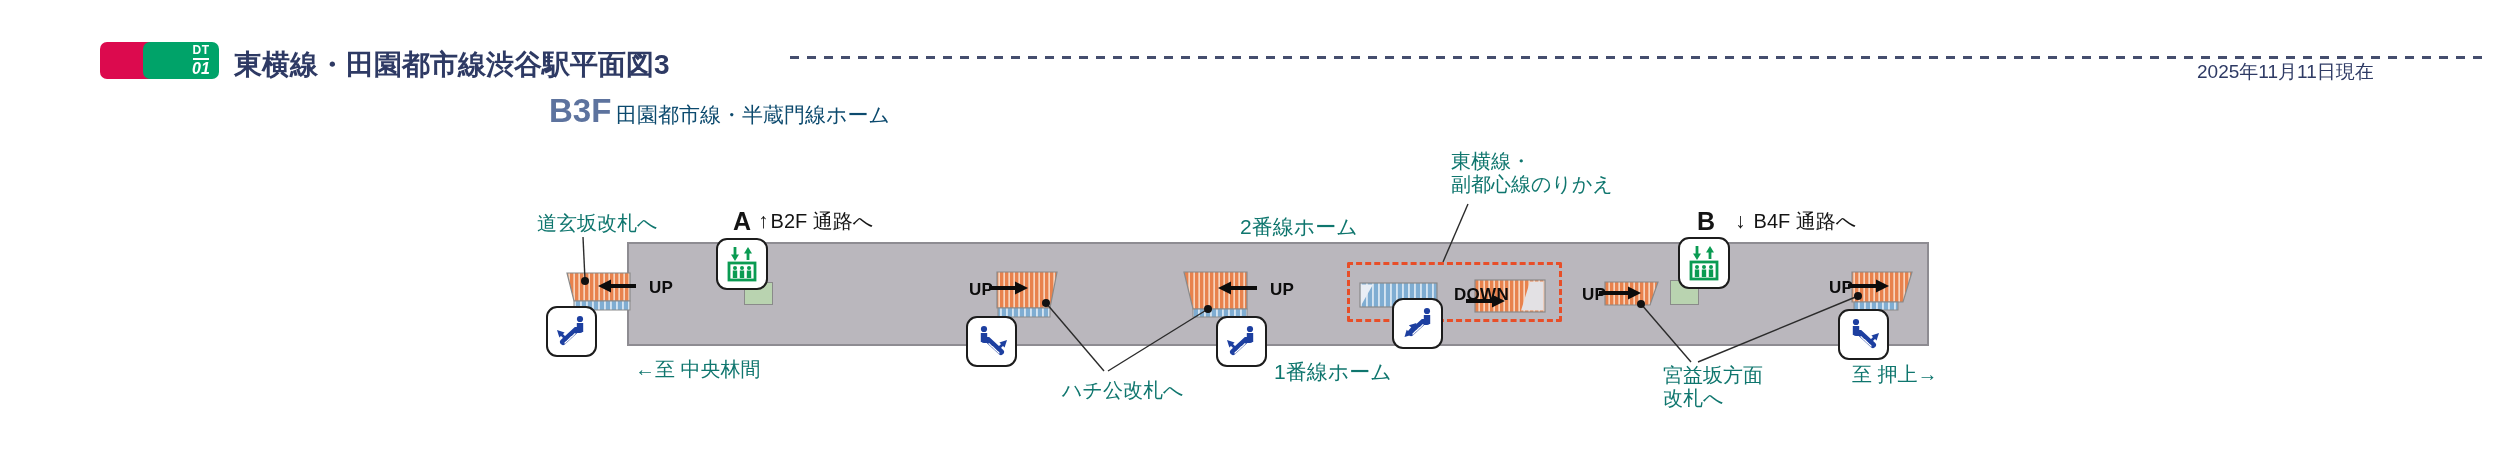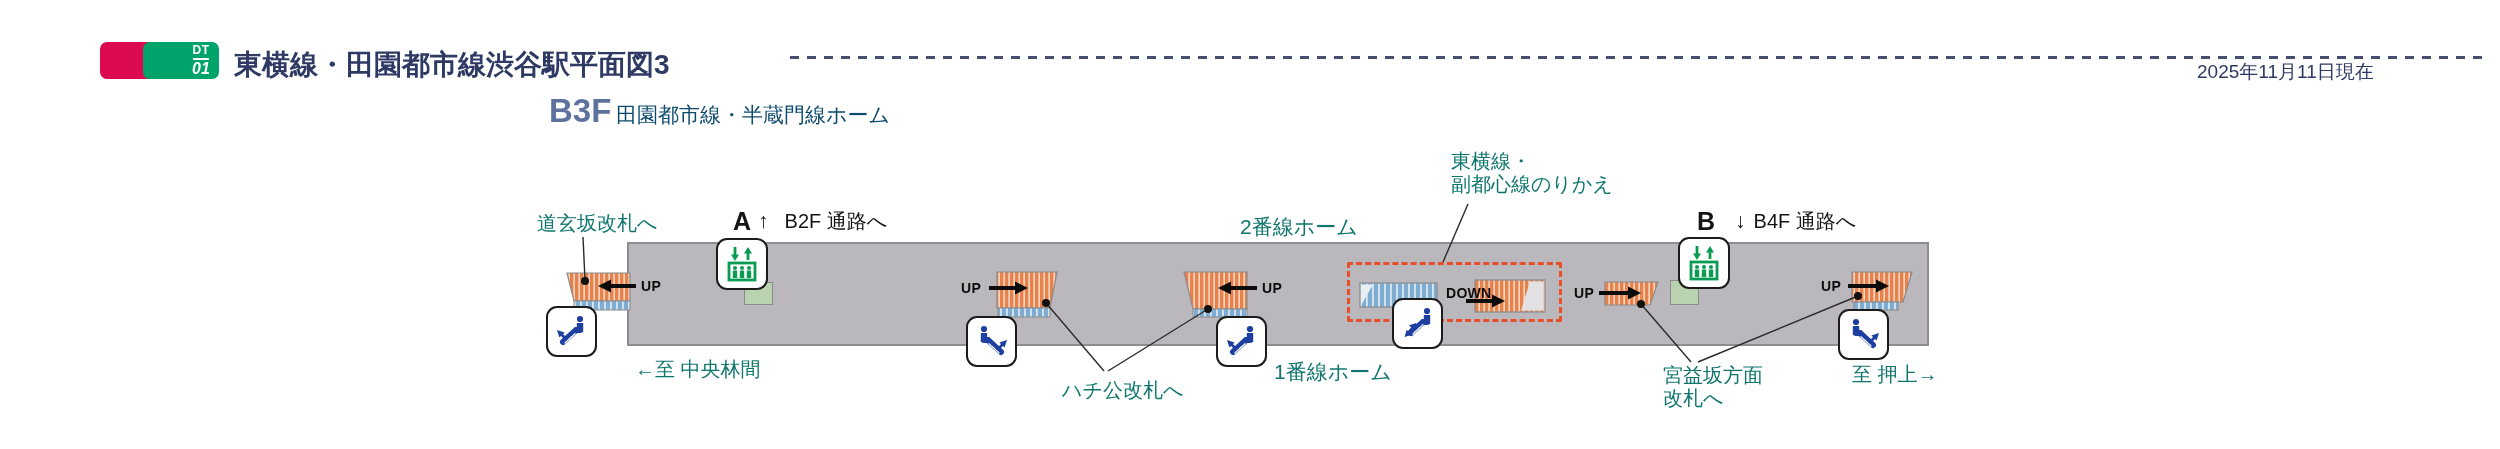--- a/index.html
+++ b/index.html
@@ -13,21 +13,21 @@
   .badge .rule{width:16px;height:2px;background:#fff;margin:1.5px 0;}
   .badge .num{font-size:16px;font-style:italic;}
   .hdr-title{font-size:28px;font-weight:bold;color:#2e3a64;white-space:nowrap;margin-left:40px;}
   .hdr-rule{height:3px;background:repeating-linear-gradient(90deg,#454e6e 0 9px,transparent 9px 17px);}
   .hdr-date{font-size:19px;color:#2e3a64;white-space:nowrap;}
   
   .floor-level{font-size:33px;font-weight:bold;color:#5d739e;}
   .floor-name{font-size:21px;color:#0c4a6e;white-space:nowrap;}
   
   .lbl{font-size:20px;color:#0f766e;white-space:nowrap;line-height:23px;}
-  .up{font-size:14px;font-weight:800;color:#0c0c0c;letter-spacing:.3px;white-space:nowrap;}
+  .up{font-size:17px;font-weight:800;color:#0c0c0c;letter-spacing:.3px;white-space:nowrap;margin-left:8px;}
   .passage{display:flex;align-items:flex-end;white-space:nowrap;}
   .passage .letter{font-size:25px;font-weight:bold;line-height:22px;}
   .passage .varrow{font-size:21px;font-weight:bold;line-height:22px;}
   .passage .ptext{font-size:20px;line-height:22px;}
   
   .icon{width:51px;height:51px;background:#fff;border:2.5px solid #1c1c1c;border-radius:11px;
         box-sizing:border-box;display:flex;align-items:center;justify-content:center;}
   .icon.mirror svg{transform:scaleX(-1);}
   .green-pad{background:#b9d3b0;border:1.5px solid #8a8a8a;box-sizing:border-box;}
   .transfer-box{border:3px dashed #e84e28;box-sizing:border-box;border-radius:2px;}
@@ -231,21 +231,21 @@
       <path stroke="#1d3fa0" stroke-width="2.6" d="M15,28 L9,22"></path>
       <polygon fill="#1d3fa0" points="5,18 12.6,20.4 7.4,25.6"></polygon>
     </svg>
   </div>
 
   <div class="abs lbl" style="left:537px;top:212px;">道玄坂改札へ</div>
 
   <div class="abs passage" style="left:733px;top:210px;">
     <span class="letter">A</span>
     <span class="varrow" style="margin-left:7px;">↑</span>
-    <span class="ptext" style="margin-left:16px;">B2F 通路へ</span>
+    <span class="ptext" style="margin-left:2px;">B2F 通路へ</span>
   </div>
 
   <div class="abs passage" style="left:1697px;top:210px;">
     <span class="letter">B</span>
     <span class="varrow" style="margin-left:20px;">↓</span>
     <span class="ptext" style="margin-left:8px;">B4F 通路へ</span>
   </div>
 
   <div class="abs lbl" style="left:1240px;top:215px;font-size:21px;">2番線ホーム</div>
   <div class="abs lbl" style="left:1274px;top:360px;font-size:21px;">1番線ホーム</div>

